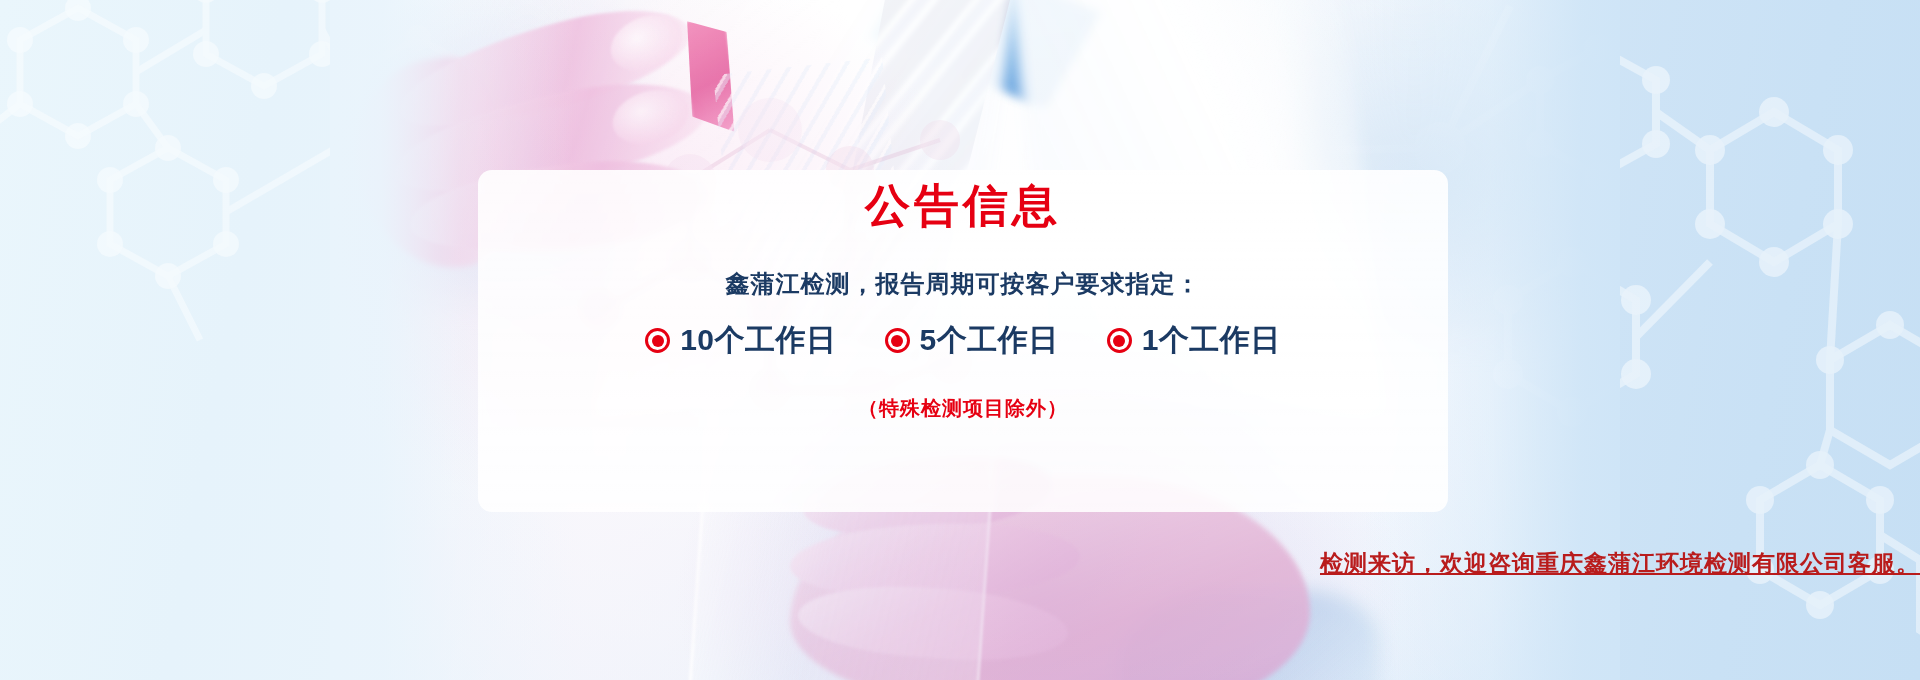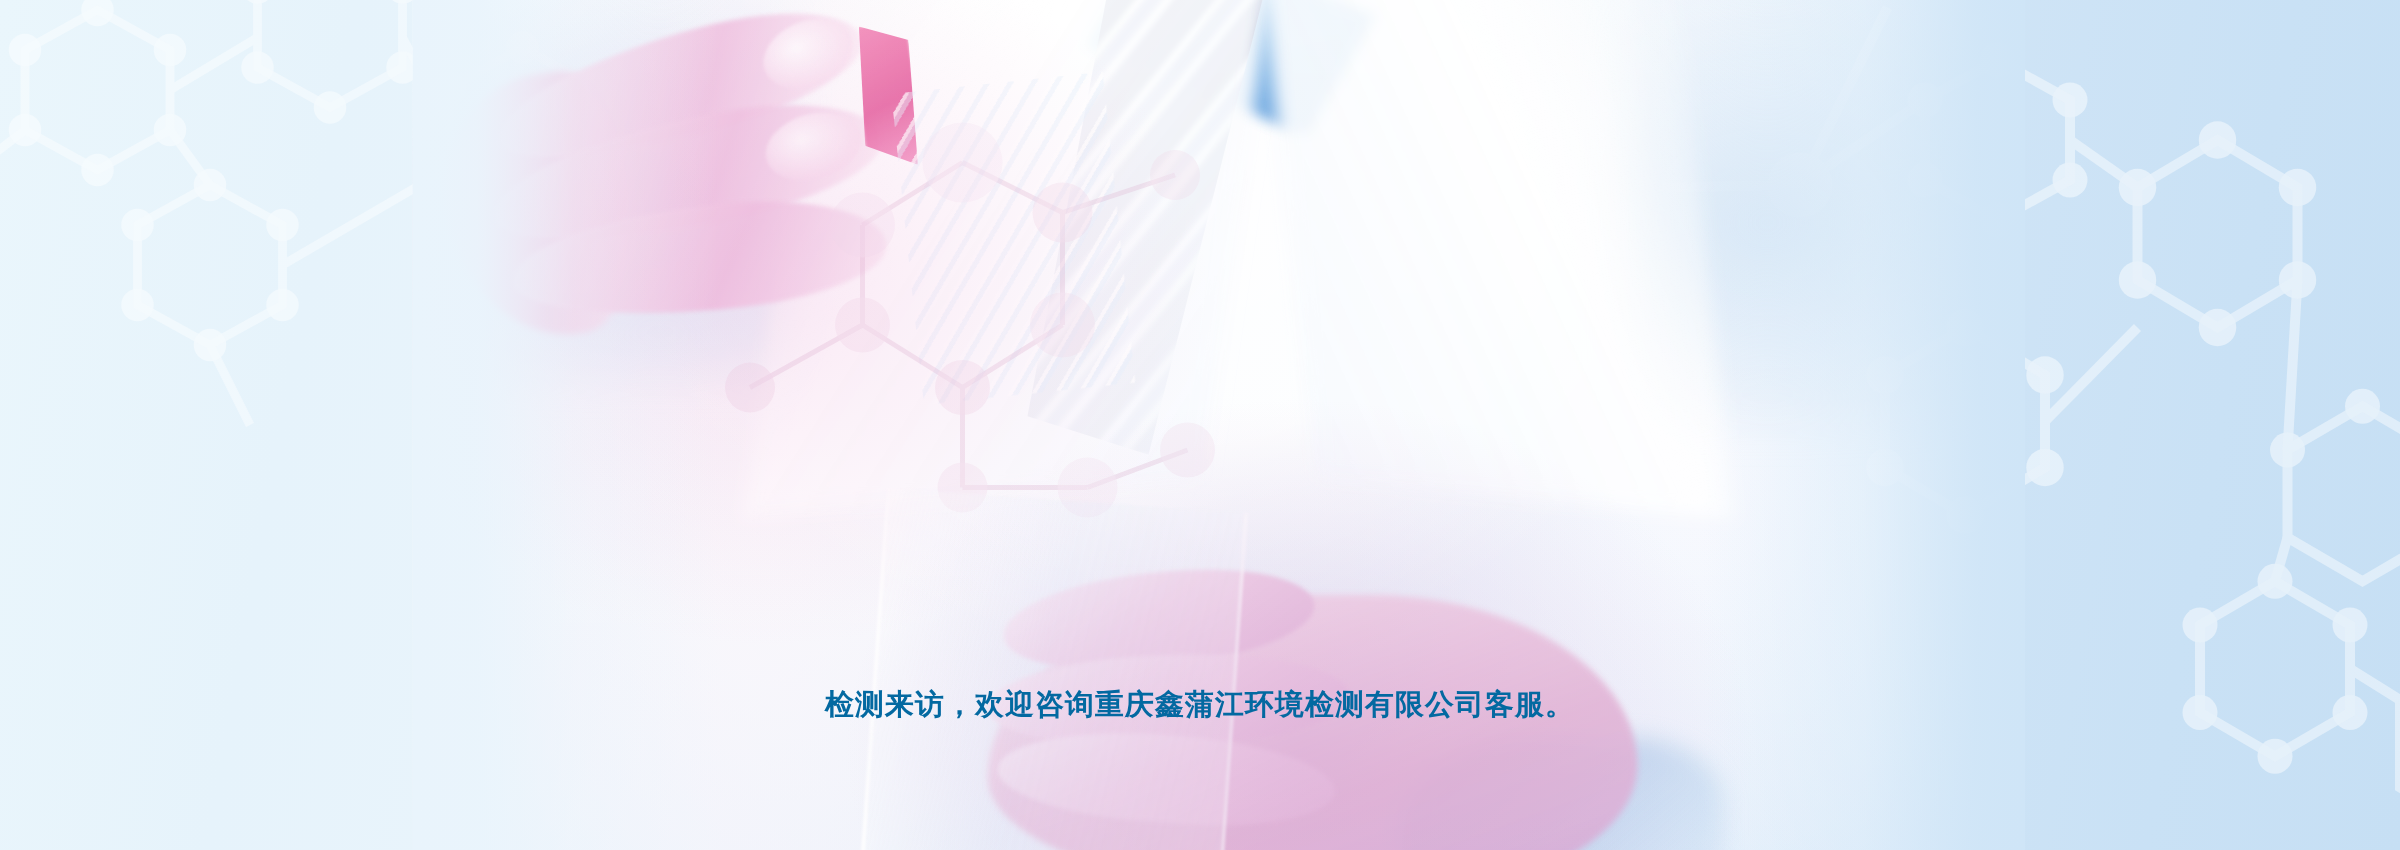--- a/index.html
+++ b/index.html
@@ -302,25 +302,26 @@
     font-weight:bold;
     color:#e60012;
     letter-spacing:1px;
   }
 
   
   .caption{
     position:absolute;
     left:0; right:0;
     top:548px;
-    text-align:center;
+    text-align:right;
     font-size:23px;
     font-weight:bold;
-    color:#0369a1;
+    color:#b91c1c;
     letter-spacing:1px;
+    text-decoration:underline;
   }
 </style>
 </head>
 <body>
 
 <div class="banner">
 
   <div class="bg-base"></div>
 
   <div class="mol left">
@@ -474,16 +475,43 @@
       <div class="fb fb1"></div>
       <div class="fb fb2"></div>
       <div class="fb fb3"></div>
       <div class="beaker"></div>
     </div>
 
     <div class="photo-wash"></div>
     <div class="photo-feather"></div>
   </div>
 
+  <div class="card">
+
+    <div class="card-title">公告信息</div>
+
+    <div class="card-subtitle">鑫蒲江检测，报告周期可按客户要求指定：</div>
+
+    <div class="options">
+
+      <div class="option">
+        <span class="bullet"></span>
+        <span>10个工作日</span>
+      </div>
+
+      <div class="option">
+        <span class="bullet"></span>
+        <span>5个工作日</span>
+      </div>
+
+      <div class="option">
+        <span class="bullet"></span>
+        <span>1个工作日</span>
+      </div>
+
+    </div>
+
+    <div class="card-note">（特殊检测项目除外）</div>
+  </div>
 
   <div class="caption">检测来访，欢迎咨询重庆鑫蒲江环境检测有限公司客服。</div>
 
 </div>
 
 </body></html>

